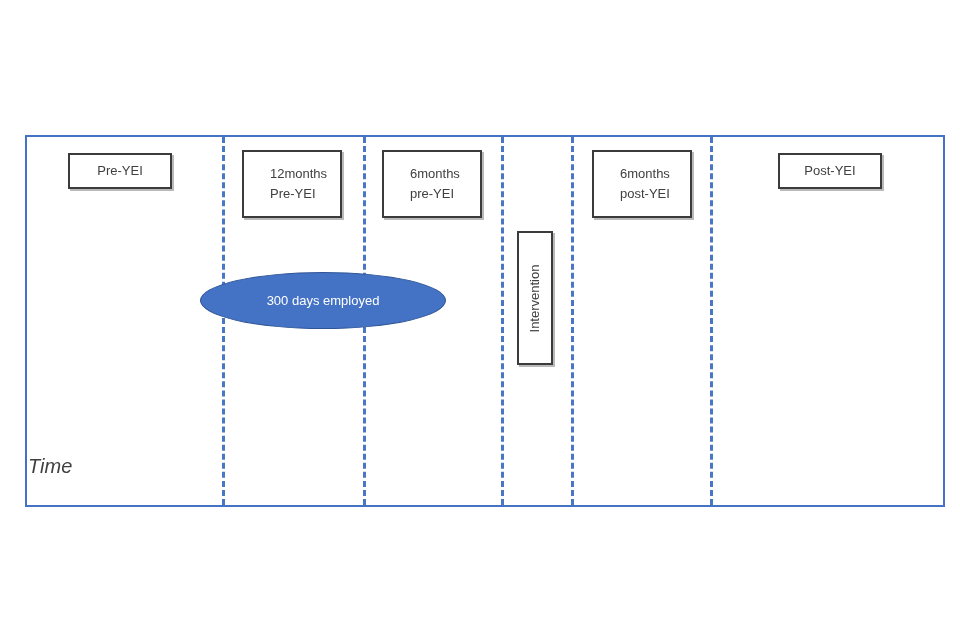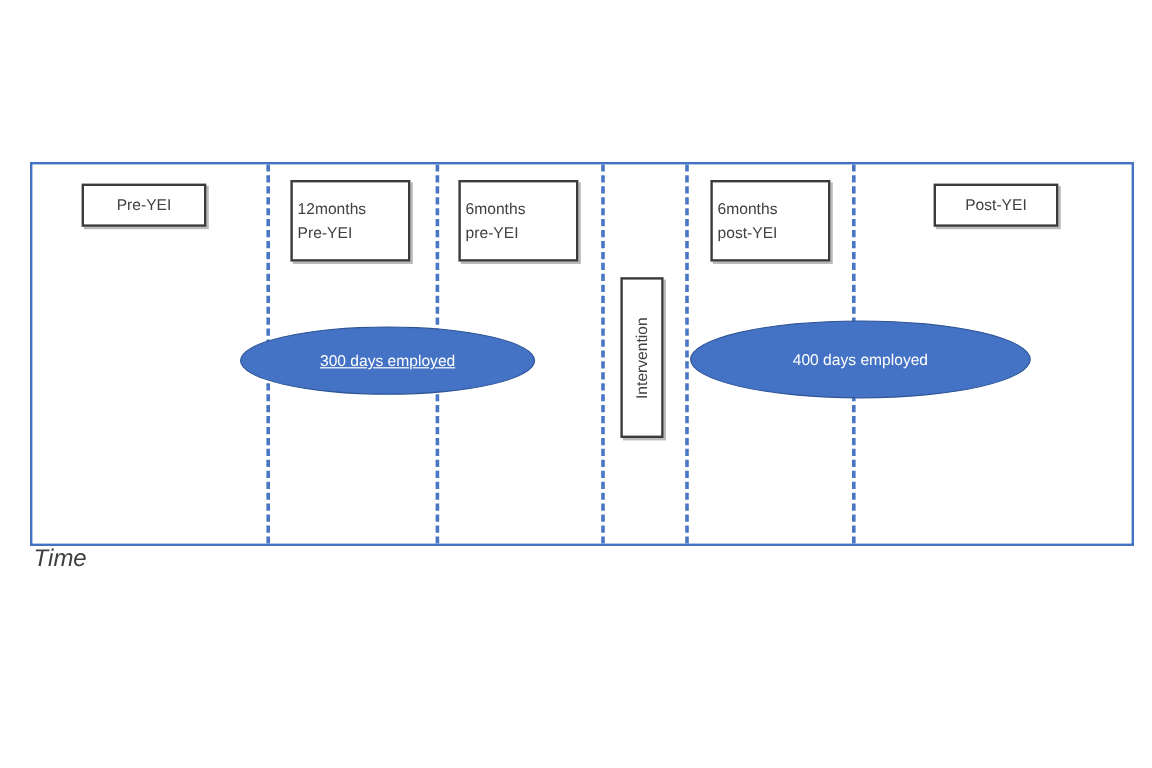--- a/index.html
+++ b/index.html
@@ -14,21 +14,21 @@
     font-family: "Liberation Sans", sans-serif;
     overflow: hidden;
   }
 
   
   #timeline-frame {
     position: absolute;
     left: 25px;
     top: 135px;
     width: 920px;
-    height: 320px;
+    height: 372px;
     border: 2px solid #4472c4;
     box-sizing: border-box;
     background: #ffffff;
   }
 
   
   .divider {
     position: absolute;
     top: 0;
     width: 0;
@@ -55,21 +55,21 @@
     white-space: nowrap;
   }
   .period-box.single {
     align-items: center;
   }
   .period-box.single .line {
     text-align: center;
   }
   .period-box.multi {
     align-items: flex-start;
-    padding-left: 4px;
+    padding-left: 26px;
   }
 
   
   #intervention-box {
     position: absolute;
     left: 517px;
     top: 231px;
     width: 36px;
     height: 134px;
     box-sizing: border-box;
@@ -139,27 +139,24 @@
 
   <div class="period-box multi" style="left:565px; top:13px; width:100px; height:68px;">
     <span class="line">6months</span>
     <span class="line">post-YEI</span>
   </div>
 
   <div class="period-box single" style="left:751px; top:16px; width:104px; height:36px;">
     <span class="line">Post-YEI</span>
   </div>
 
-  <div class="employment-ellipse" style="left:173px; top:135px; width:246px; height:57px;text-decoration:underline;">
+  <div class="employment-ellipse" style="left:173px; top:135px; width:246px; height:57px;">
     <span>300 days employed</span>
   </div>
 
-  <div class="employment-ellipse" style="left:548px; top:130px; width:284px; height:65px;">
-    <span>400 days employed</span>
-  </div>
 
 </div>
 
 <div id="intervention-box">
   <span class="vlabel">Intervention</span>
 </div>
 
 <div id="time-axis-label">Time</div>
 
 </body></html>

